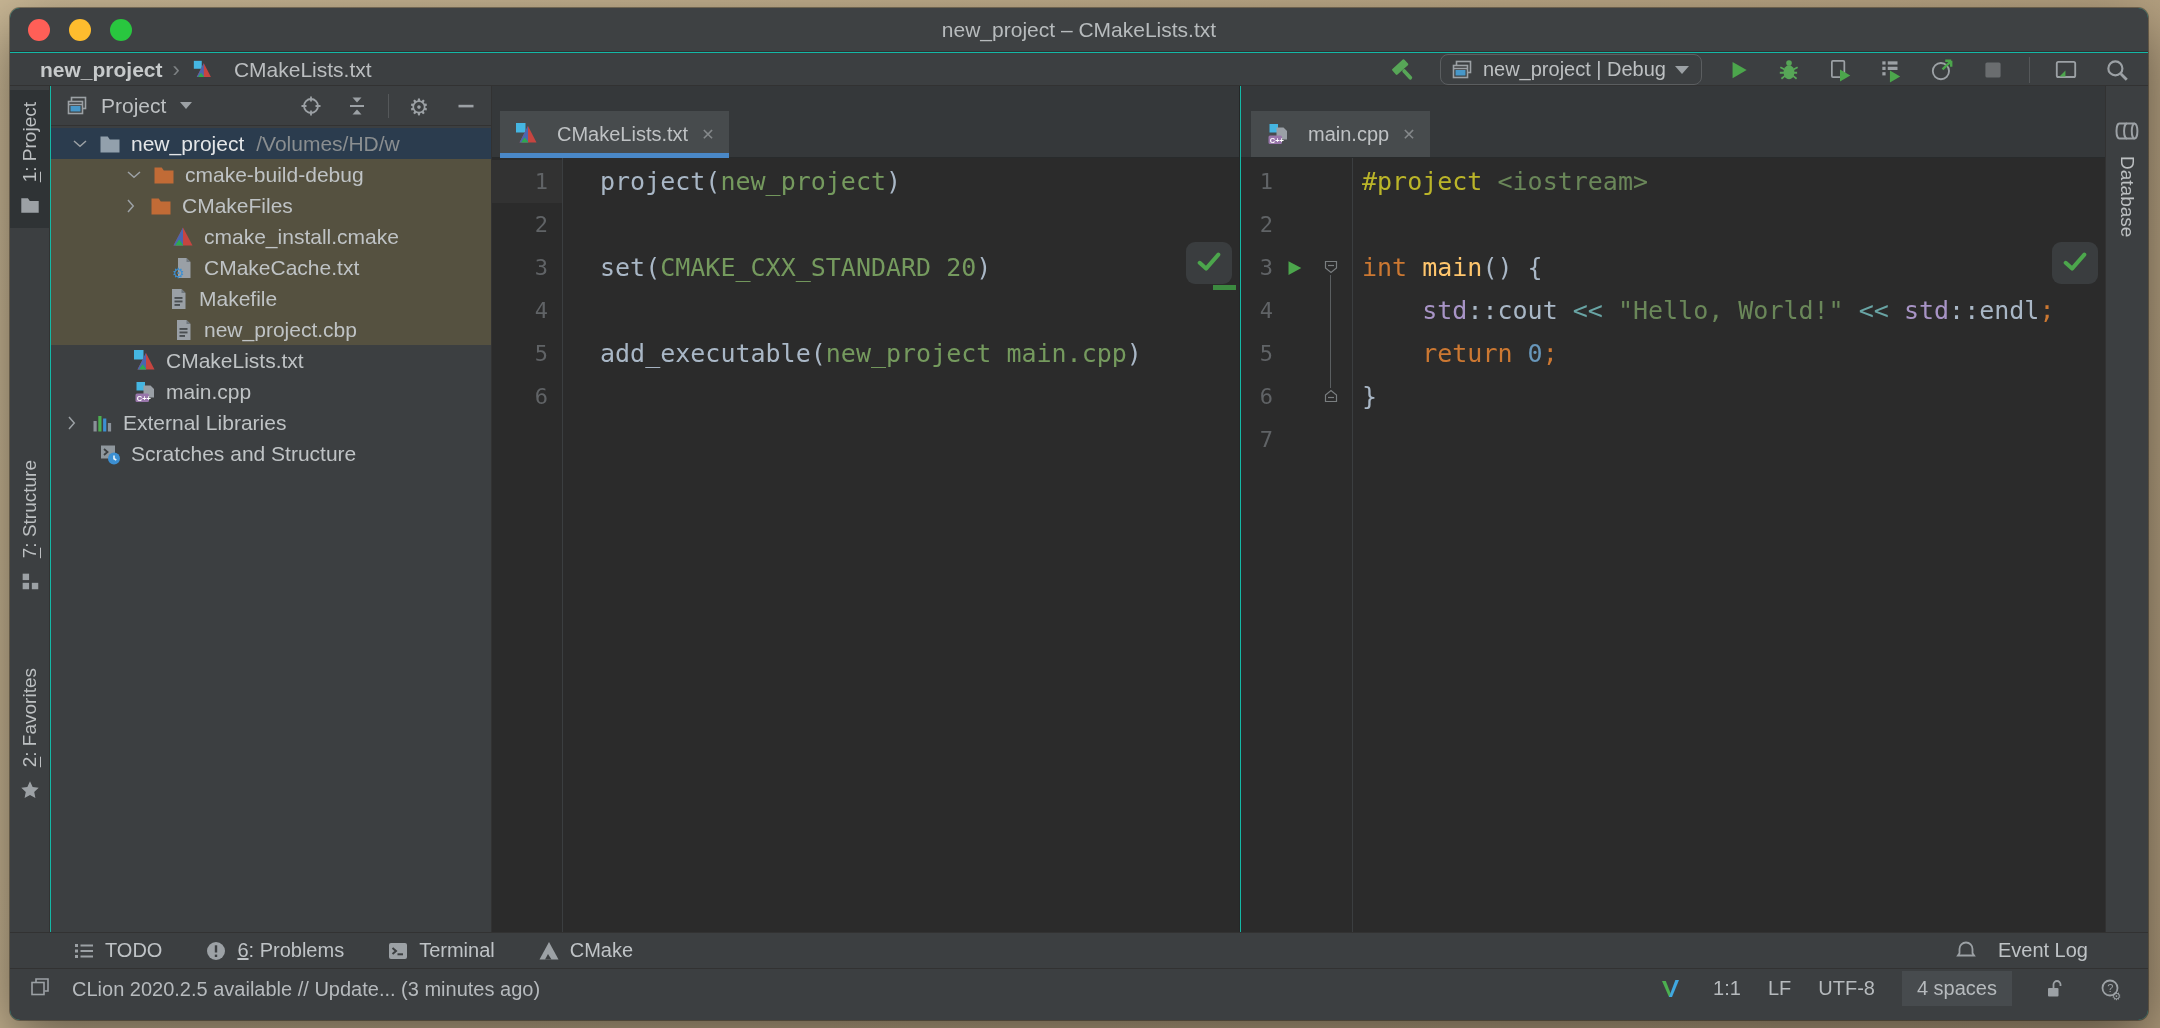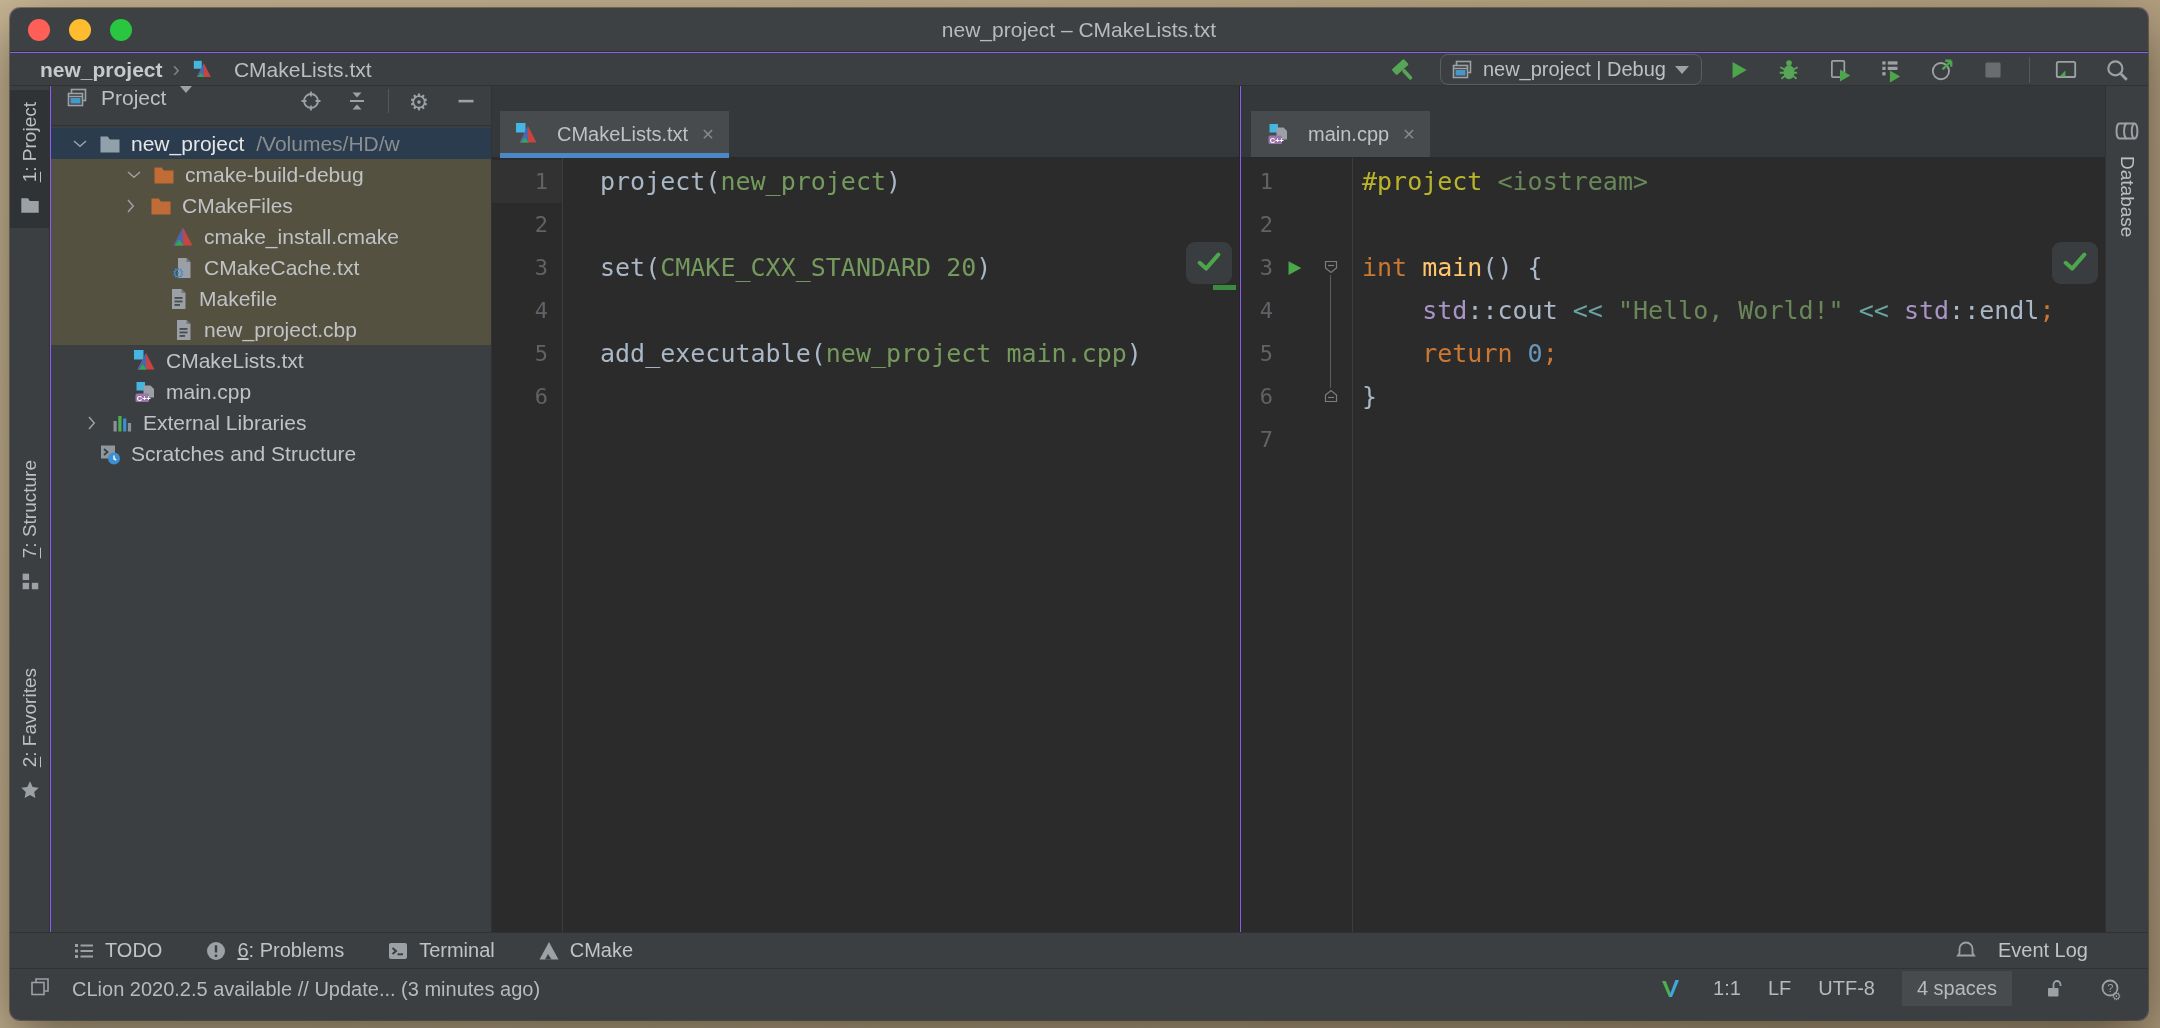--- a/index.html
+++ b/index.html
@@ -4,21 +4,21 @@
 <style>
   * { margin:0; padding:0; box-sizing:border-box; }
   html,body { width:2160px; height:1028px; }
   body {
     font-family:"Liberation Sans", sans-serif;
     background:linear-gradient(120deg,#C9B795 0%,#BCA886 55%,#AE9A7B 100%);
     overflow:hidden; position:relative;
   }
   .window {
     position:absolute; left:10px; top:8px; width:2138px; height:1012px;
-    background:#8b5cf6; border-radius:10px; overflow:hidden;
+    background:#14b8a6; border-radius:10px; overflow:hidden;
     box-shadow:0 20px 60px rgba(0,0,0,.5), 0 0 0 1px rgba(0,0,0,.35);
   }
   
   .titlebar { position:absolute; left:0; top:0; right:0; height:44px; background:#3E4143; border-bottom:1px solid #2E3133; }
   .lights { position:absolute; left:18px; top:11px; display:flex; gap:19px; }
   .light { width:22px; height:22px; border-radius:50%; }
   .light.red{ background:#FF5F57; } .light.yellow{ background:#FEBC2E; } .light.green{ background:#29C73F; }
   .win-title { position:absolute; left:0; right:0; top:0; height:44px; line-height:44px; text-align:center; color:#B7BBBD; font-size:21px; }
   
   .navbar { position:absolute; left:0; top:45px; right:0; height:33px; background:#3C3F41; border-bottom:1px solid #323232; }
@@ -36,21 +36,21 @@
   .stripe { position:absolute; top:0; bottom:0; width:40px; background:#3C3F41; }
   .stripe-left { left:0; border-right:1px solid #323232; }
   .stripe-right { right:0; width:43px; border-left:1px solid #323232; }
   .sgroup { position:absolute; left:0; width:100%; display:flex; flex-direction:column; align-items:center; padding:12px 0; }
   .sgroup.active { background:#2F3335; }
   .vlabel { writing-mode:vertical-rl; transform:rotate(180deg); font-size:19px; color:#BDC0C2; white-space:nowrap; }
   .vlabel-down { writing-mode:vertical-rl; font-size:19px; color:#BDC0C2; white-space:nowrap; margin-top:12px; }
   .sgroup .sicon { margin-top:12px; }
   
   .project-panel { position:absolute; left:41px; top:0; width:441px; bottom:0; background:#3C3F41; border-right:1px solid #323232; overflow:hidden; }
-  .panel-header { position:absolute; left:0; top:0; right:0; height:40px; border-bottom:1px solid #323232; display:flex; align-items:flex-start; padding:0 10px 0 14px; gap:10px; }
+  .panel-header { position:absolute; left:0; top:0; right:0; height:40px; border-bottom:1px solid #323232; display:flex; align-items:center; padding:0 10px 0 14px; gap:10px; }
   .panel-title { color:#BDC0C2; font-size:21px; margin-left:2px; }
   .ph-caret { width:0; height:0; border-left:6px solid transparent; border-right:6px solid transparent; border-top:7px solid #9CA1A5; margin-left:4px; }
   .ph-spacer { flex:1; }
   .ph-icons { display:flex; align-items:center; gap:16px; }
   .ph-div { width:1px; height:24px; background:#55585A; }
   .tree { position:absolute; left:0; top:42px; right:0; bottom:0; }
   .tree-row { height:31px; display:flex; align-items:center; white-space:nowrap; overflow:hidden; font-size:21px; color:#BFC3C5; }
   .tree-row.selected { background:#2B3C4E; color:#E4E6E8; }
   .tree-row.shade { background:#555140; }
   .chev-slot { width:34px; display:flex; align-items:center; justify-content:center; flex:none; }
@@ -410,21 +410,21 @@
             <span class="tree-icon">
               <svg width="24" height="24" viewBox="0 0 24 24">
                 <rect x="3.5" y="2" width="8.5" height="8.5" fill="#45B6E2"></rect>
                 <path d="M10.5 5.5h7l3.5 3.5v8.5h-10.5z" fill="#9AA0A6"></path>
                 <rect x="2.5" y="13.5" width="13.5" height="8.5" rx="1.5" fill="#9876AA"></rect>
                 <text x="3.8" y="20.6" font-size="7.4" font-weight="bold" fill="#FFFFFF">C++</text>
               </svg>
             </span>
             <span>main.cpp</span>
           </div>
-          <div class="tree-row" style="padding-left: 24px;">
+          <div class="tree-row" style="padding-left: 4px;">
             <span class="chev-slot">
               <svg width="18" height="18" viewBox="0 0 24 24">
                 <path d="M8 4l7 8-7 8" fill="none" stroke="#9CA1A5" stroke-width="2"></path>
               </svg>
             </span>
             <span class="tree-icon">
               <svg width="24" height="24" viewBox="0 0 24 24">
                 <rect x="3.5" y="10" width="3.2" height="10.5" fill="#8A9199"></rect>
                 <rect x="8.3" y="5" width="3.2" height="15.5" fill="#4CAF50"></rect>
                 <rect x="13.1" y="7.5" width="3.2" height="13" fill="#3C8FD2"></rect>

